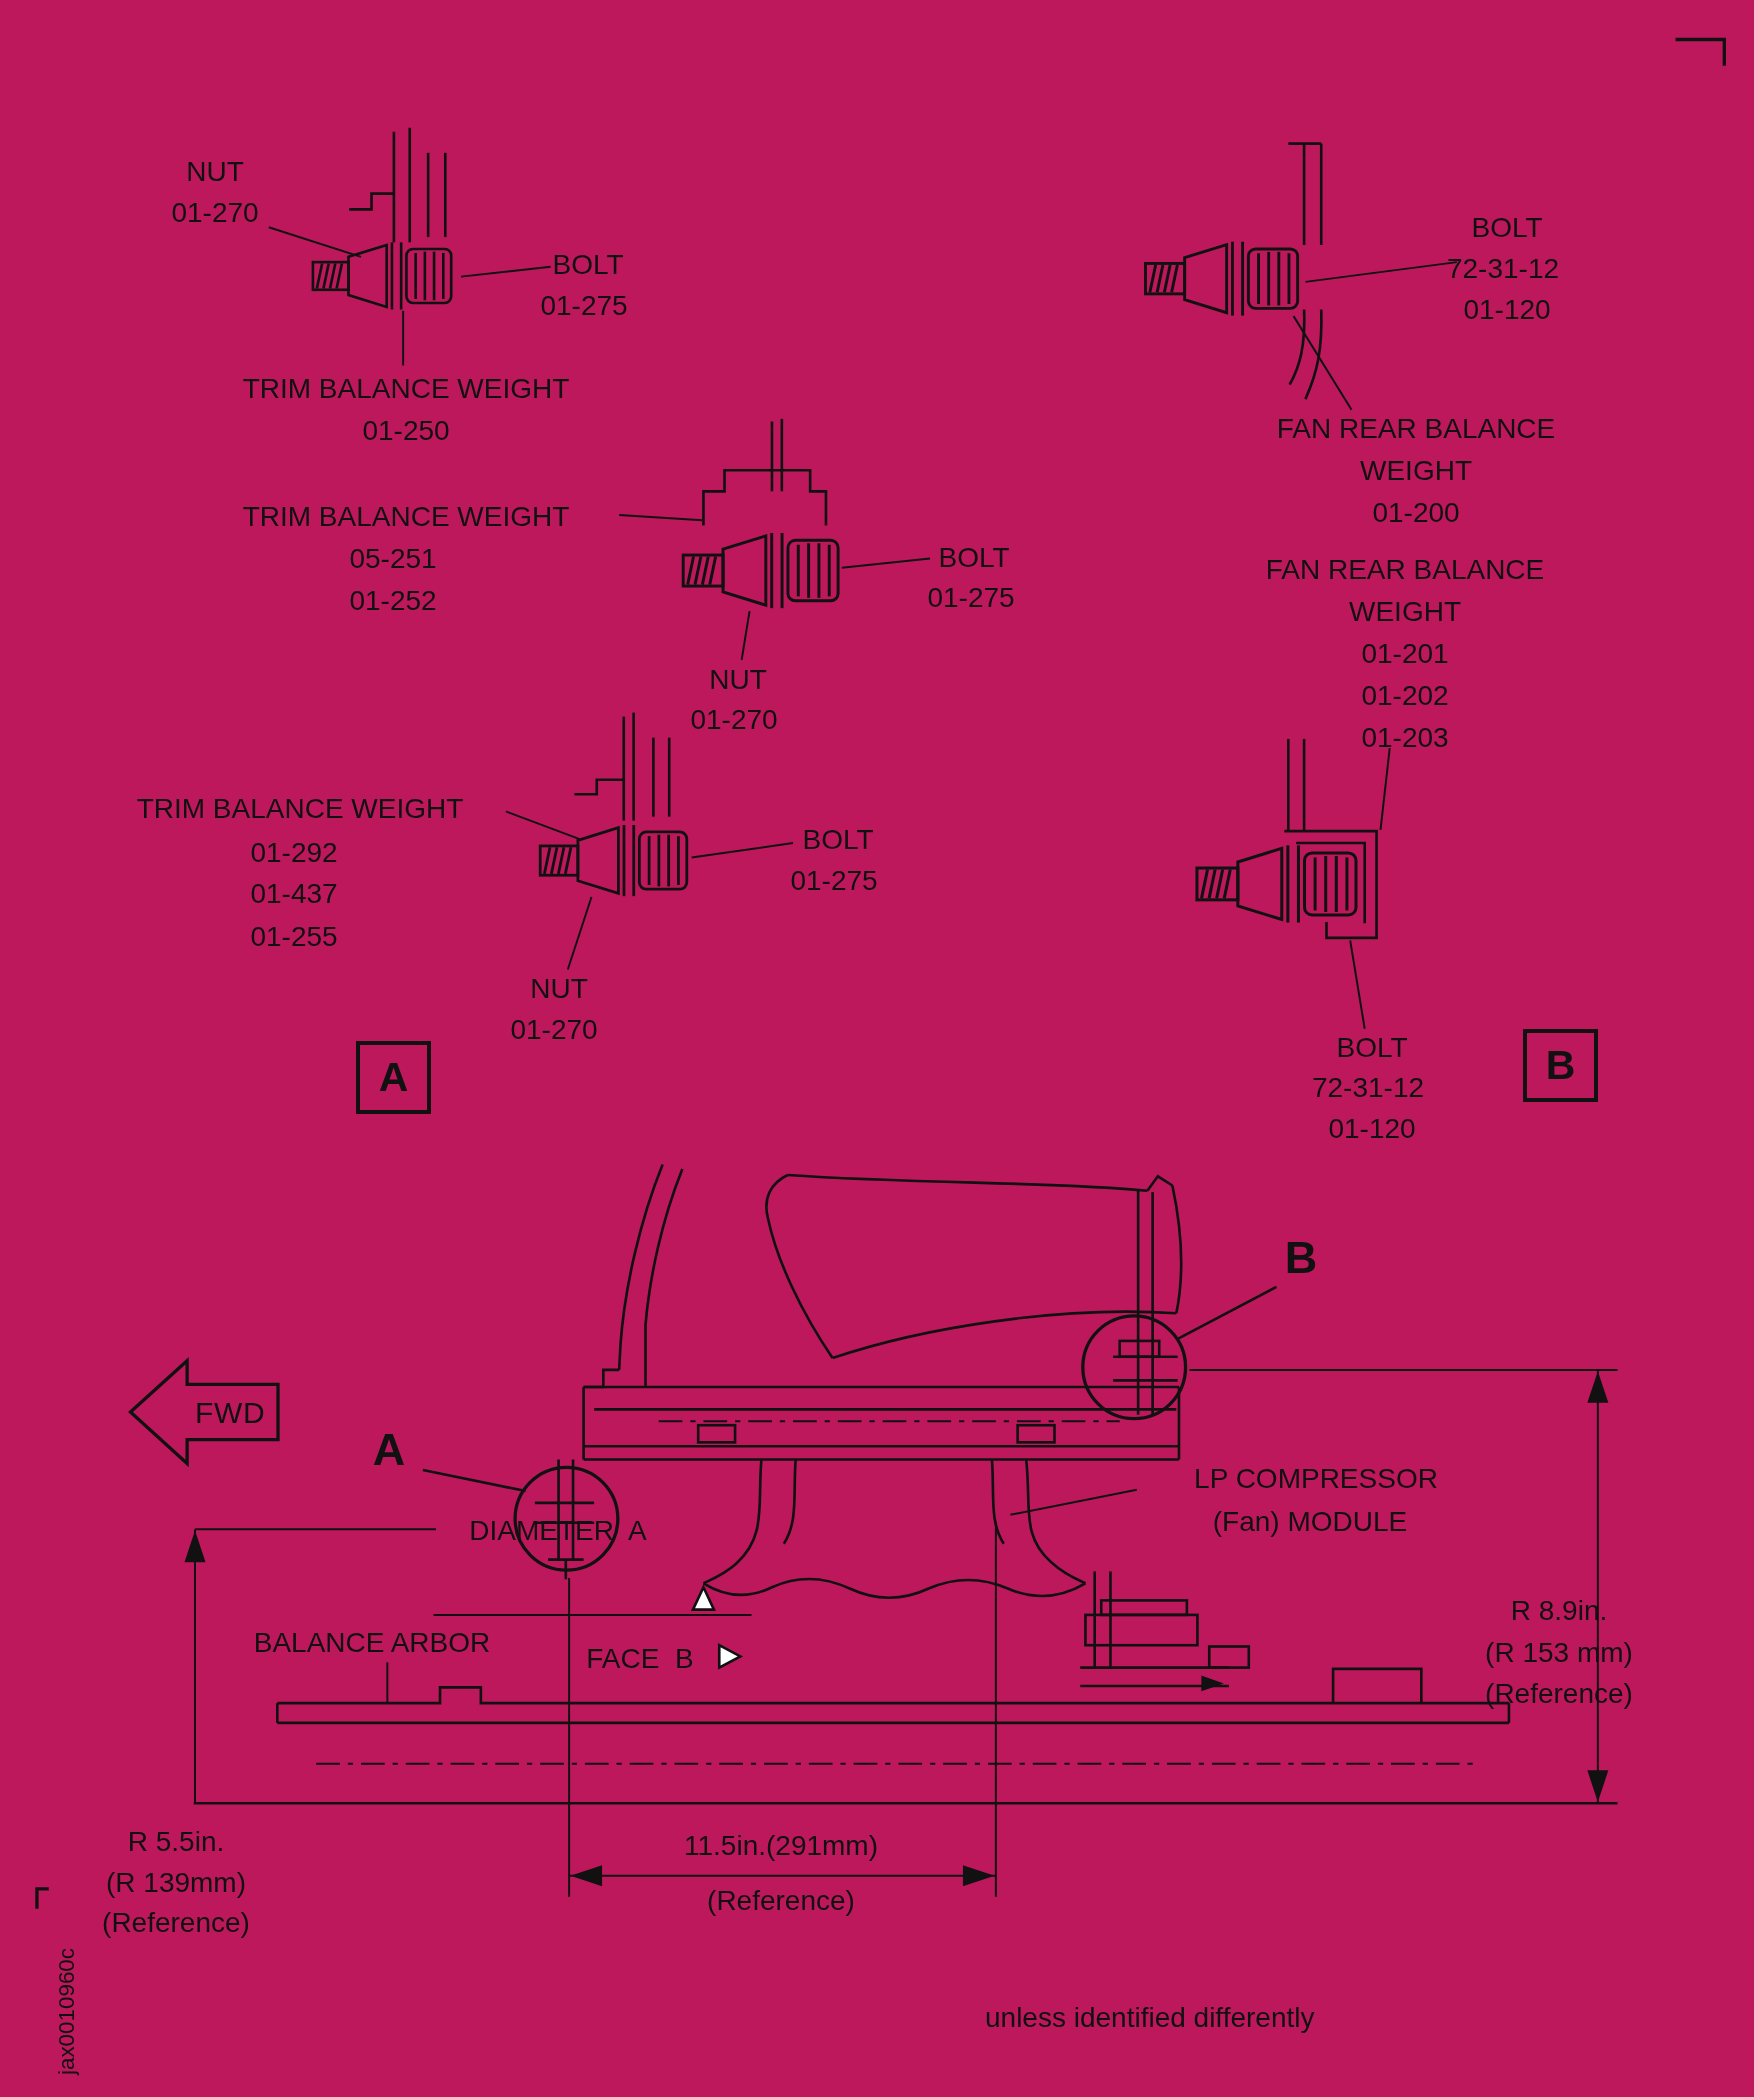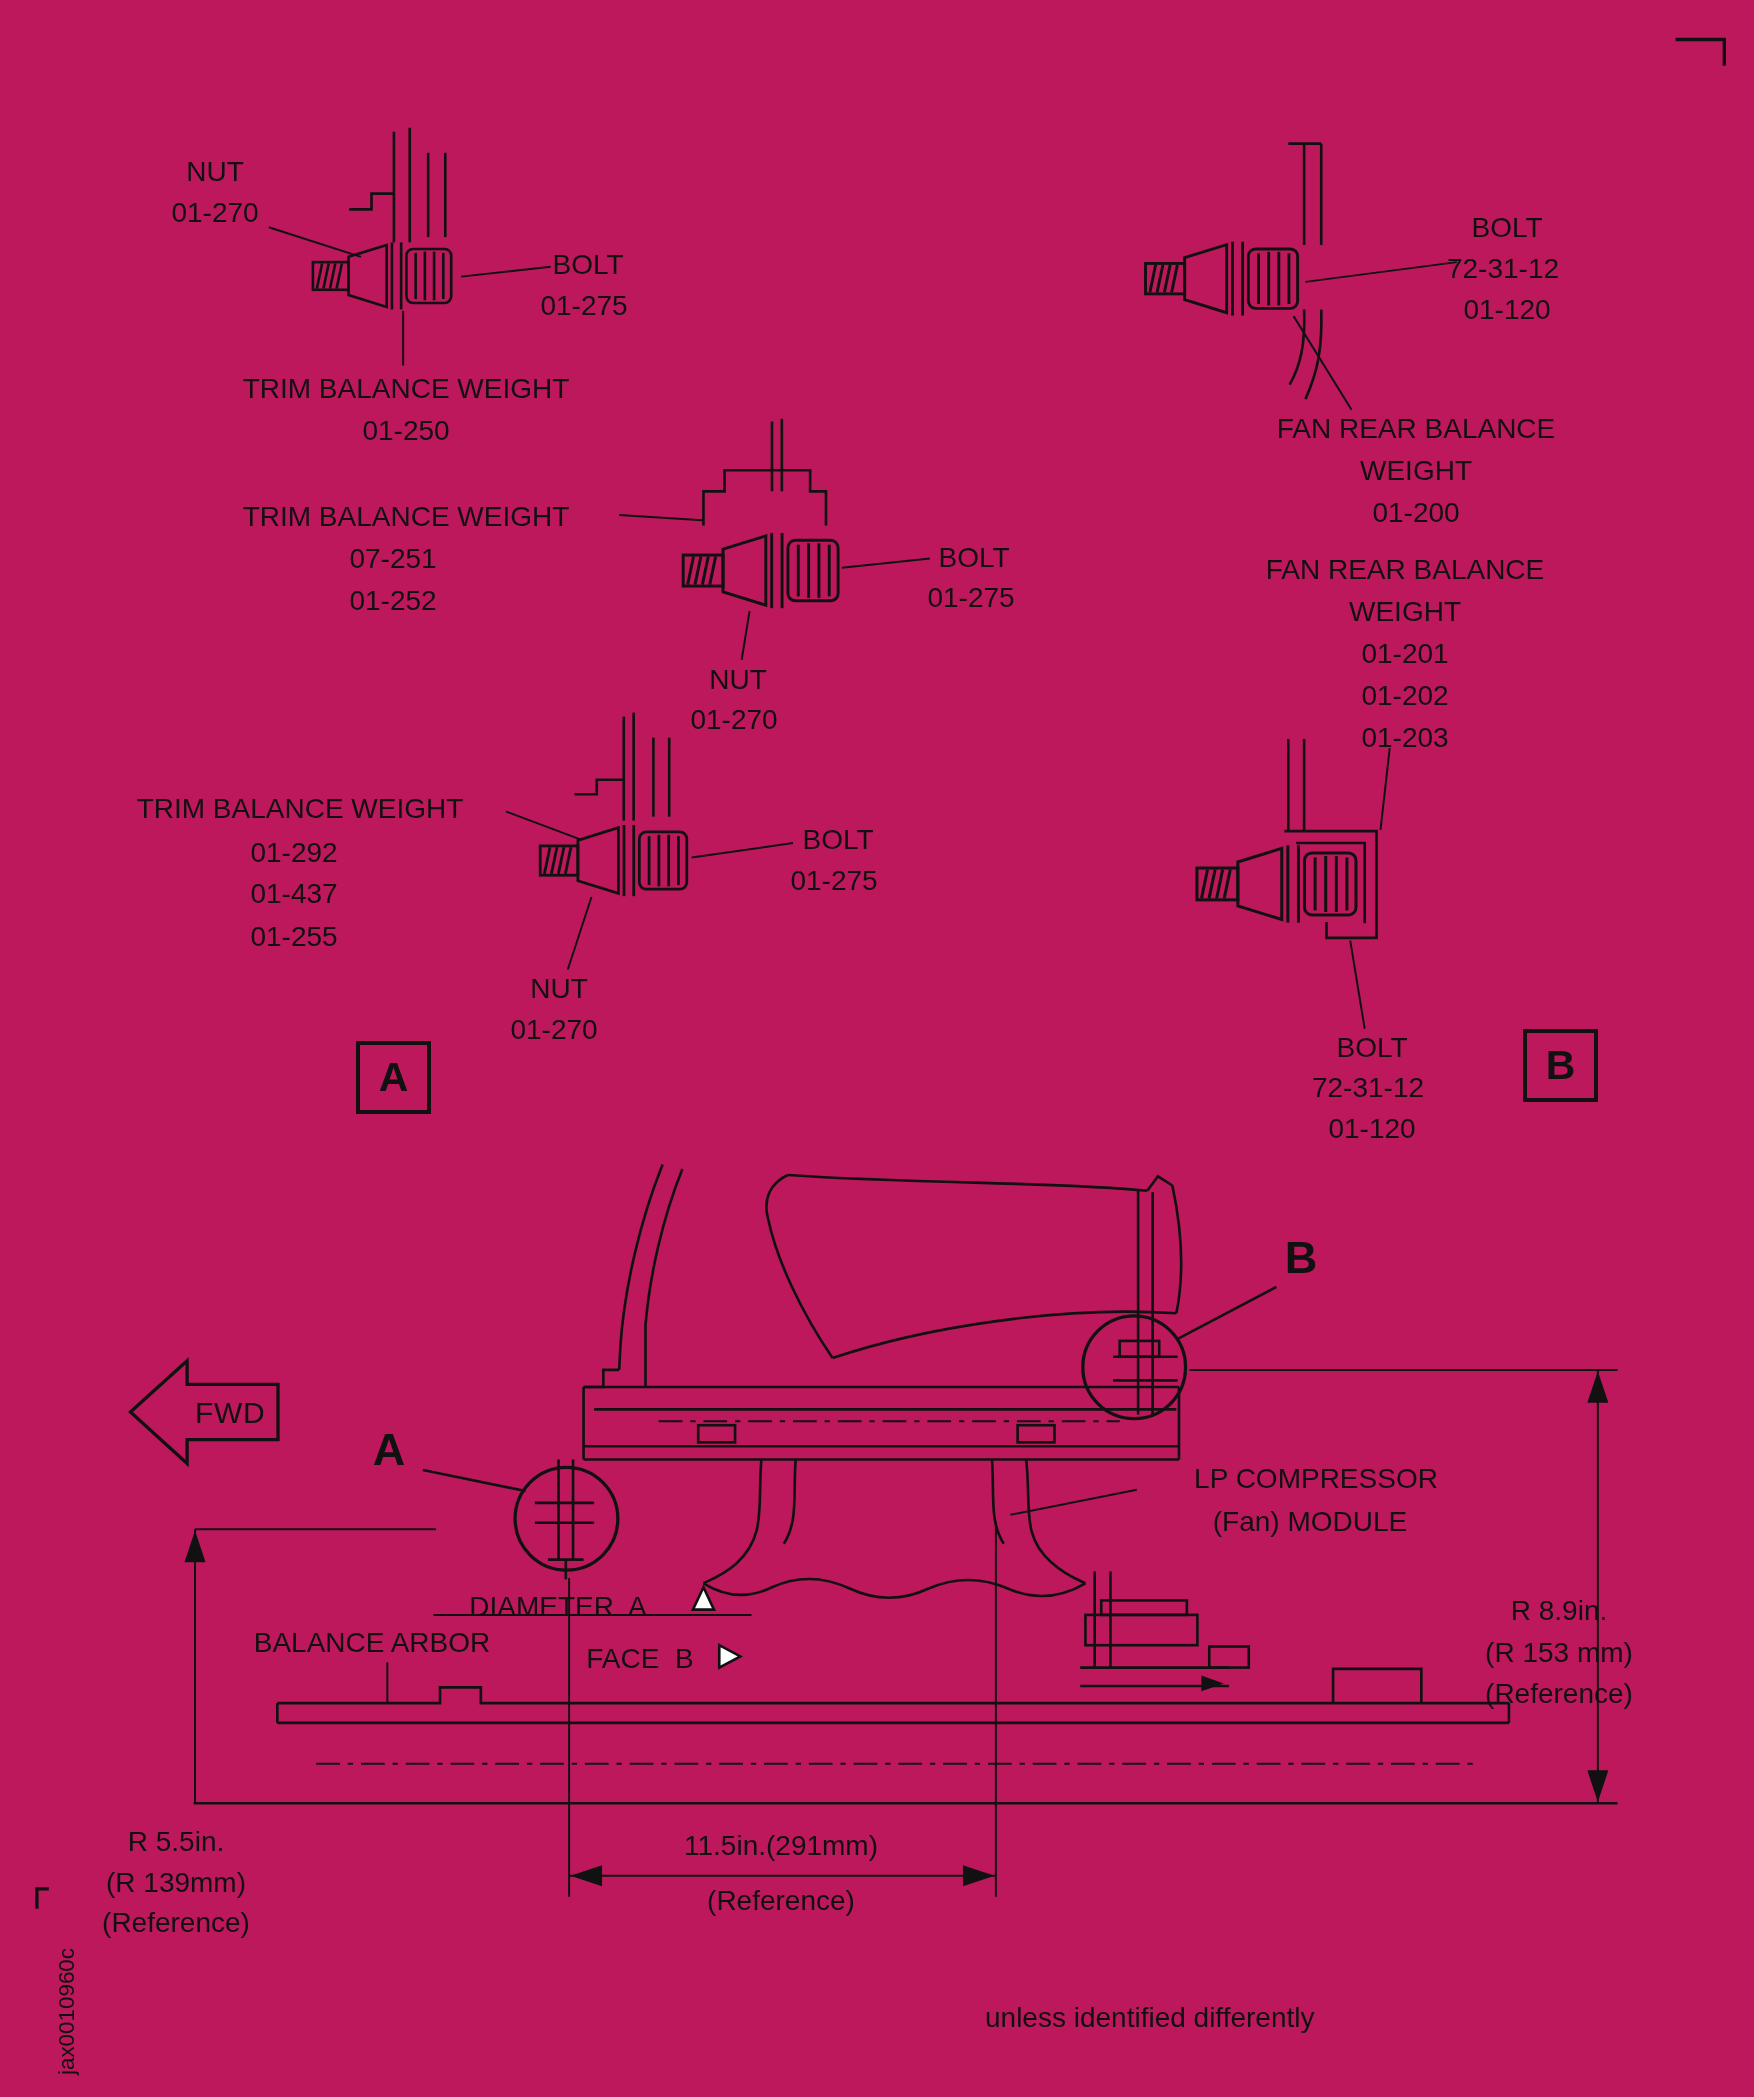--- a/index.html
+++ b/index.html
@@ -192,21 +192,21 @@
 </svg>
 
 <div class="lbl c" style="left:215px;top:155px">NUT</div>
 <div class="lbl c" style="left:215px;top:196px">01-270</div>
 <div class="lbl c" style="left:588px;top:248px">BOLT</div>
 <div class="lbl c" style="left:584px;top:289px">01-275</div>
 <div class="lbl c" style="left:406px;top:372px">TRIM BALANCE WEIGHT</div>
 <div class="lbl c" style="left:406px;top:414px">01-250</div>
 
 <div class="lbl c" style="left:406px;top:500px">TRIM BALANCE WEIGHT</div>
-<div class="lbl c" style="left:393px;top:542px">07-251</div>
+<div class="lbl c" style="left:393px;top:542px">05-251</div>
 <div class="lbl c" style="left:393px;top:584px">01-252</div>
 <div class="lbl c" style="left:974px;top:541px">BOLT</div>
 <div class="lbl c" style="left:971px;top:581px">01-275</div>
 <div class="lbl c" style="left:738px;top:663px">NUT</div>
 <div class="lbl c" style="left:734px;top:703px">01-270</div>
 
 <div class="lbl c" style="left:300px;top:792px">TRIM BALANCE WEIGHT</div>
 <div class="lbl c" style="left:294px;top:836px">01-292</div>
 <div class="lbl c" style="left:294px;top:877px">01-437</div>
 <div class="lbl c" style="left:294px;top:920px">01-255</div>
@@ -237,21 +237,21 @@
 
 <div class="detailbox" style="left:1523px;top:1029px">
   <span>B</span>
 </div>
 
 <div class="lbl fwd" style="left:195px;top:1395px">FWD</div>
 <div class="lbl big c" style="left:389px;top:1423px">A</div>
 <div class="lbl big c" style="left:1301px;top:1231px">B</div>
 <div class="lbl c" style="left:1316px;top:1462px">LP COMPRESSOR</div>
 <div class="lbl c" style="left:1310px;top:1505px">(Fan) MODULE</div>
-<div class="lbl c" style="left:558px;top:1590px">DIAMETER  A</div>
+<div class="lbl c" style="left:558px;top:1514px">DIAMETER  A</div>
 <div class="lbl c" style="left:372px;top:1626px">BALANCE ARBOR</div>
 <div class="lbl c" style="left:640px;top:1642px">FACE  B</div>
 
 <div class="lbl c" style="left:1559px;top:1594px">R 8.9in.</div>
 <div class="lbl c" style="left:1559px;top:1636px">(R 153 mm)</div>
 <div class="lbl c" style="left:1559px;top:1677px">(Reference)</div>
 
 <div class="lbl c" style="left:176px;top:1825px">R 5.5in.</div>
 <div class="lbl c" style="left:176px;top:1866px">(R 139mm)</div>
 <div class="lbl c" style="left:176px;top:1906px">(Reference)</div>

